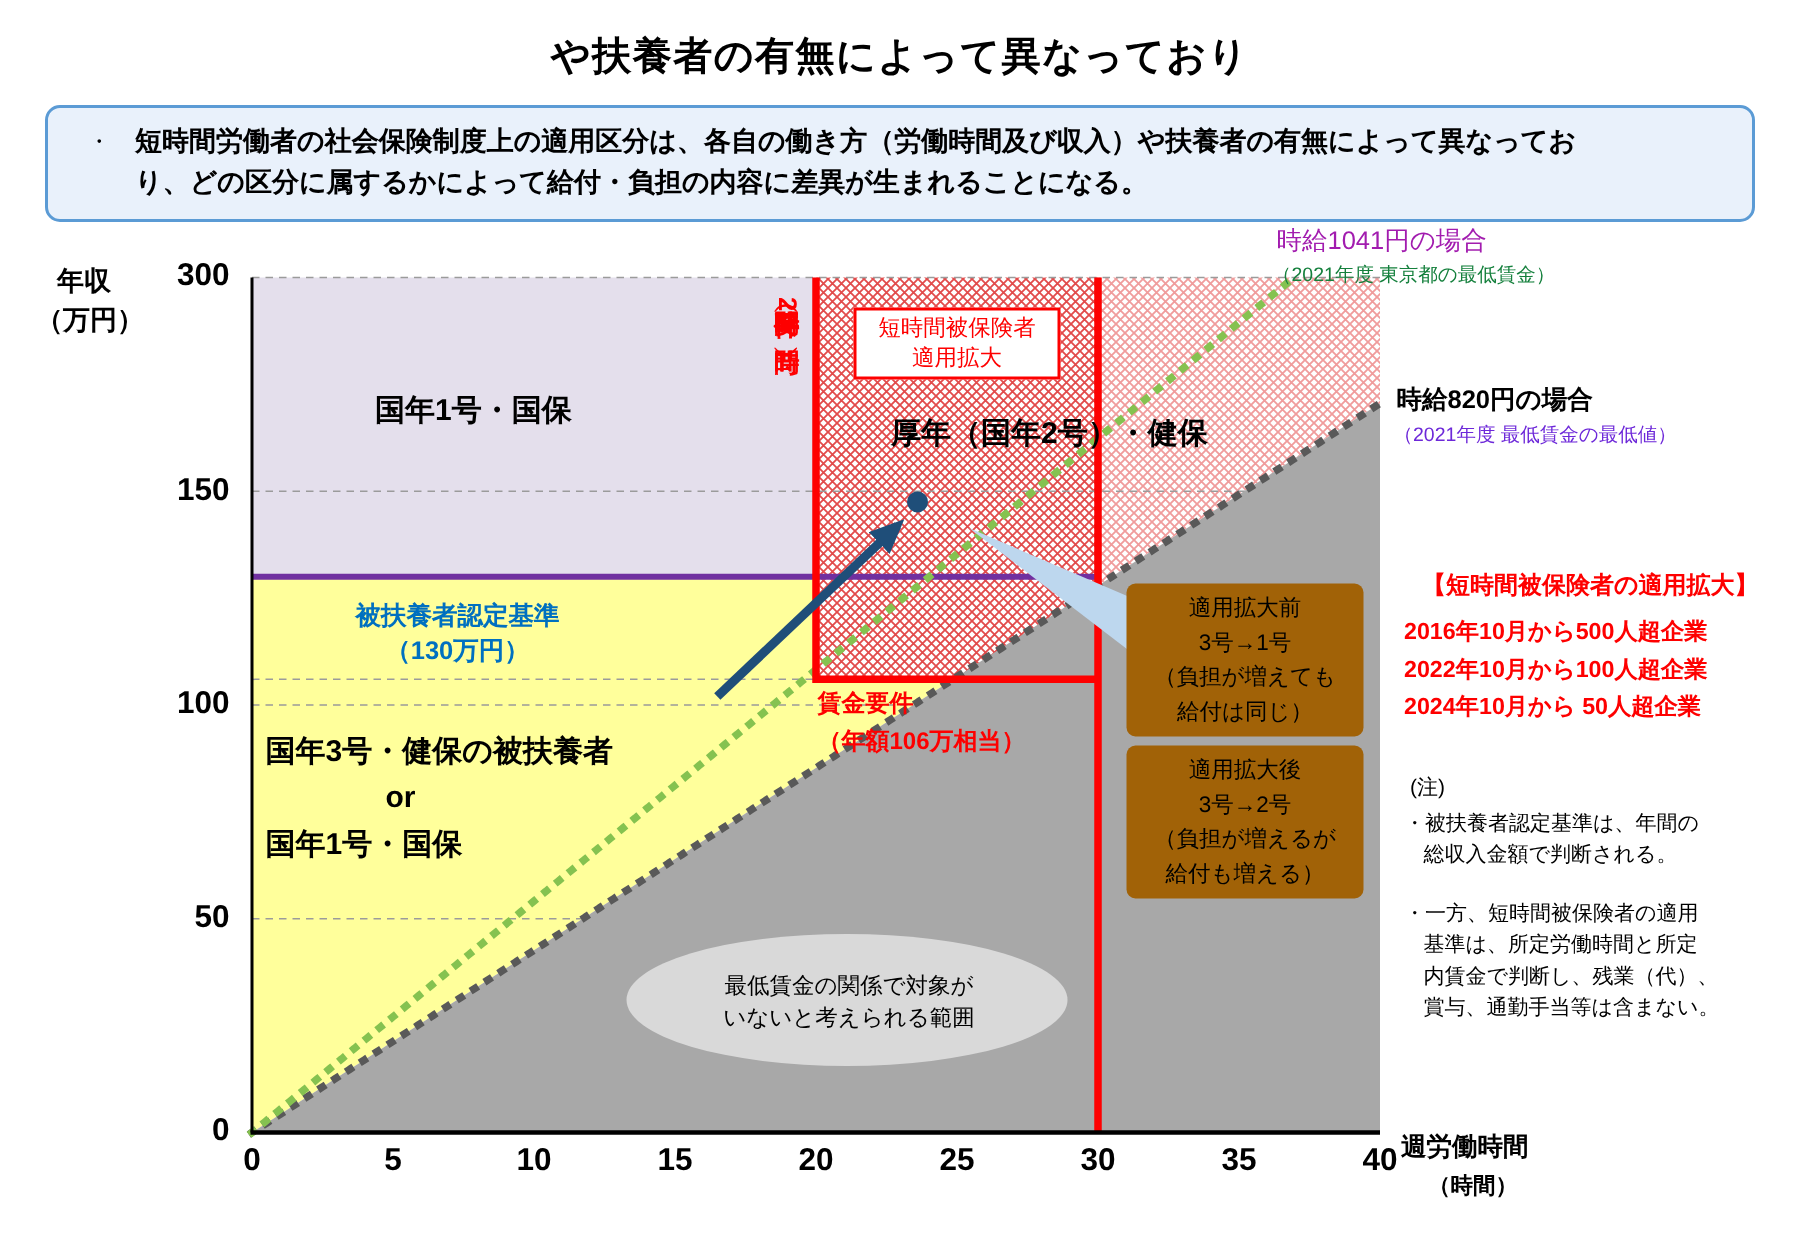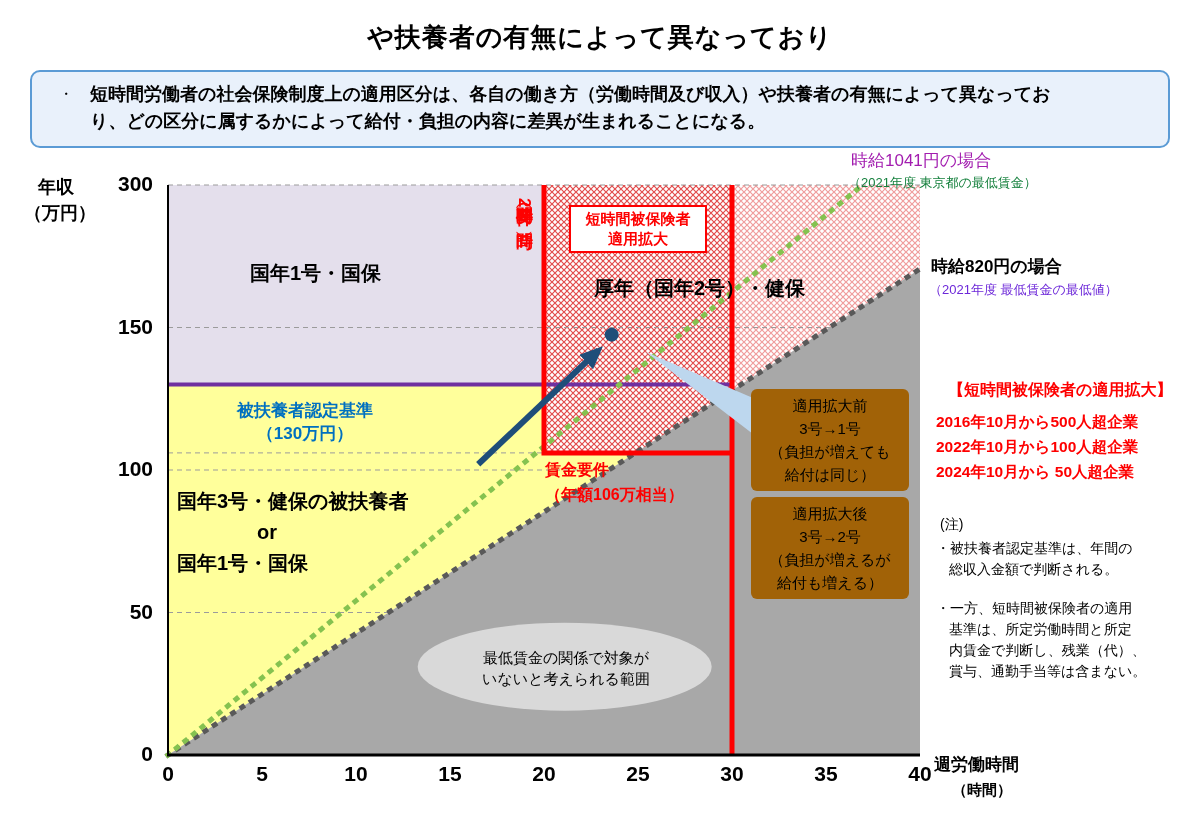--- a/index.html
+++ b/index.html
@@ -26,21 +26,21 @@
   .x-axis-sublabel { position:absolute; left:952px; top:781px; font-size:15px; font-weight:bold; }
   .x-ticks { position:absolute; left:0; top:762px; width:1200px; height:30px; }
   .x-tick { position:absolute; top:0; width:60px; text-align:center; font-size:21px; font-weight:bold; }
   .y-ticks { position:absolute; left:93px; top:0; width:60px; height:800px; }
   .y-tick { position:absolute; left:0; width:60px; text-align:right; font-size:21px; font-weight:bold; }
   .lbl { position:absolute; white-space:nowrap; }
   .lbl-kokunen1 { left:250px; top:260px; font-size:20px; font-weight:bold; }
   .lbl-kosei { left:594px; top:275px; font-size:20px; font-weight:bold; }
   .expansion-box {
     left:569px; top:205px; width:138px; background:#ffffff;
-    border:2.5px solid #FE0000; color:#FE0000; font-size:15px; font-weight:bold;
+    border:2.5px solid #FE0000; color:#FE0000; font-size:15px; font-weight:normal;
     text-align:center; line-height:20px; padding:2px 0;
   }
   .time-req {
     left:513px; top:193px; height:215px; writing-mode:vertical-rl; text-orientation:mixed;
     color:#FE0000; font-size:17px; font-weight:bold; letter-spacing:1px;
   }
   .wage-req { left:545px; top:457px; color:#FE0000; font-size:16px; font-weight:bold; line-height:25px; }
   .dep-std { left:215px; top:399px; width:180px; text-align:center; color:#0070C0; font-size:17px; font-weight:bold; line-height:23px; white-space:nowrap; }
   .lower-left { left:177px; top:486px; font-size:20px; font-weight:bold; line-height:31px; }
   .lower-left .indent { padding-left:80px; }

